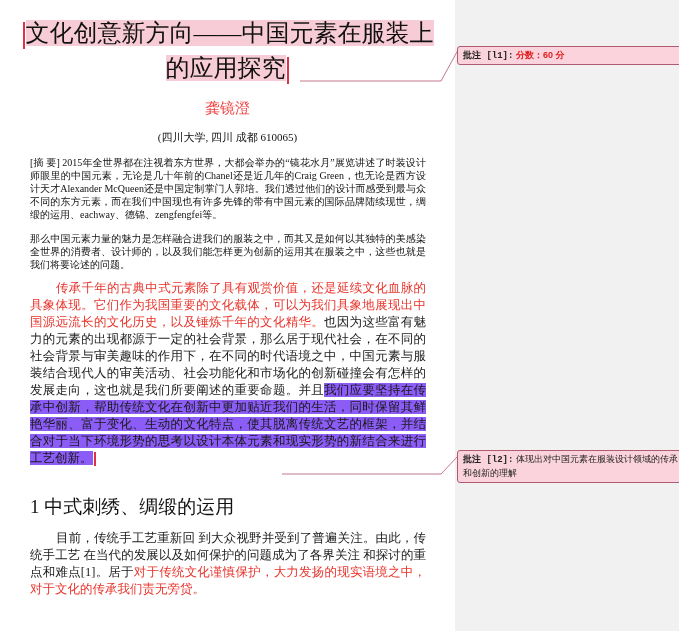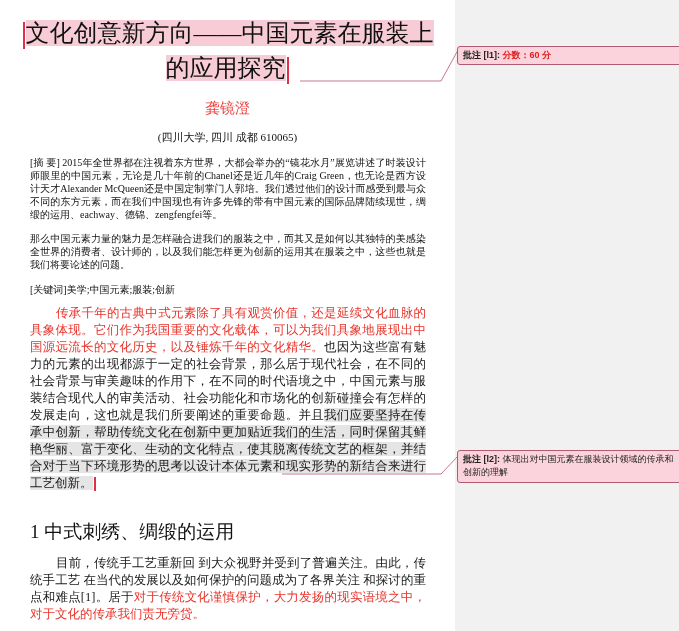--- a/index.html
+++ b/index.html
@@ -25,56 +25,55 @@
 
   .small-p { margin:11px 29px 0 30px; font-size:10px; line-height:13px;
              text-align:justify; color:#111; }
   .small-p.first { margin-top:12px; }
   .keywords { margin:12px 29px 0 30px; font-size:10px; line-height:13px;
               color:#111; }
 
   .big-p { margin:9px 29px 0 30px; font-size:12.5px; line-height:17px;
            text-align:justify; text-indent:26px; color:#1a1a1a; }
   .red-text { color:#e8332a; }
-  .pink-run { background:#e5e5e5; }
+  .pink-run { background:#8b5cf6; }
 
   .section-heading { margin:29px 29px 0 30px; font-size:19px;
                      line-height:21px; color:#111; font-weight:normal; }
   .body-p { margin:13px 29px 0 30px; font-size:12.5px; line-height:17px;
             text-align:justify; text-indent:26px; color:#1a1a1a; }
 
   .connector-svg { position:absolute; left:0; top:0; width:679px;
                    height:631px; pointer-events:none; }
 
   .comment-box { position:absolute; left:457px; width:230px;
                  background:#fbd3dd; border:1px solid #b05b72;
                  border-radius:3px; padding:2px 5px;
                  font-family:"Liberation Sans", sans-serif;
                  font-size:9px; line-height:13px; color:#222; }
-  .comment-box .c-label { font-weight:bold; color:#222; }
+  .comment-box .c-label { font-weight:bold; color:#222;font-family:Liberation Mono, monospace; }
   .comment-box.score .c-text { color:#e02020; font-weight:bold; }
   #comment-1 { top:46px; height:19px; }
   #comment-2 { top:450px; min-height:33px; }
 </style>
 </head>
 <body>
 
 <div class="page">
 
   <div class="doc-title"><span class="ins-bar tall"></span><span class="hl">文化创意新方向——中国元素在服装上的应用探究</span><span class="ins-bar tall"></span></div>
 
   <div class="author">龚镜澄</div>
 
   <div class="affil">(四川大学, 四川 成都 610065)</div>
 
   <div class="small-p first">[摘 要] 2015年全世界都在注视着东方世界，大都会举办的“镜花水月”展览讲述了时装设计师眼里的中国元素，无论是几十年前的Chanel还是近几年的Craig Green，也无论是西方设计天才Alexander McQueen还是中国定制掌门人郭培。我们透过他们的设计而感受到最与众不同的东方元素，而在我们中国现也有许多先锋的带有中国元素的国际品牌陆续现世，绸缎的运用、eachway、德锦、zengfengfei等。</div>
 
   <div class="small-p">那么中国元素力量的魅力是怎样融合进我们的服装之中，而其又是如何以其独特的美感染全世界的消费者、设计师的，以及我们能怎样更为创新的运用其在服装之中，这些也就是我们将要论述的问题。</div>
 
-  <div class="keywords">[关键词]美学;中国元素;服装;创新</div>
 
   <div class="big-p"><span class="red-text">传承千年的古典中式元素除了具有观赏价值，还是延续文化血脉的具象体现。它们作为我国重要的文化载体，可以为我们具象地展现出中国源远流长的文化历史，以及锤炼千年的文化精华。</span><span>也因为这些富有魅力的元素的出现都源于一定的社会背景，那么居于现代社会，在不同的社会背景与审美趣味的作用下，在不同的时代语境之中，中国元素与服装结合现代人的审美活动、社会功能化和市场化的创新碰撞会有怎样的发展走向，这也就是我们所要阐述的重要命题。并且</span><span class="pink-run">我们应要坚持在传承中创新，帮助传统文化在创新中更加贴近我们的生活，同时保留其鲜艳华丽、富于变化、生动的文化特点，使其脱离传统文艺的框架，并结合对于当下环境形势的思考以设计本体元素和现实形势的新结合来进行工艺创新。</span><span class="ins-bar short"></span></div>
 
   <div class="section-heading">1  中式刺绣、绸缎的运用</div>
 
   <div class="body-p"><span>目前，传统手工艺重新回 到大众视野并受到了普遍关注。由此，传统手工艺 在当代的发展以及如何保护的问题成为了各界关注 和探讨的重点和难点[1]。居于</span><span class="red-text">对于传统文化谨慎保护，大力发扬的现实语境之中，对于文化的传承我们责无旁贷。</span></div>
 
 </div>
 
 <svg class="connector-svg" viewBox="0 0 679 631" xmlns="http://www.w3.org/2000/svg">

